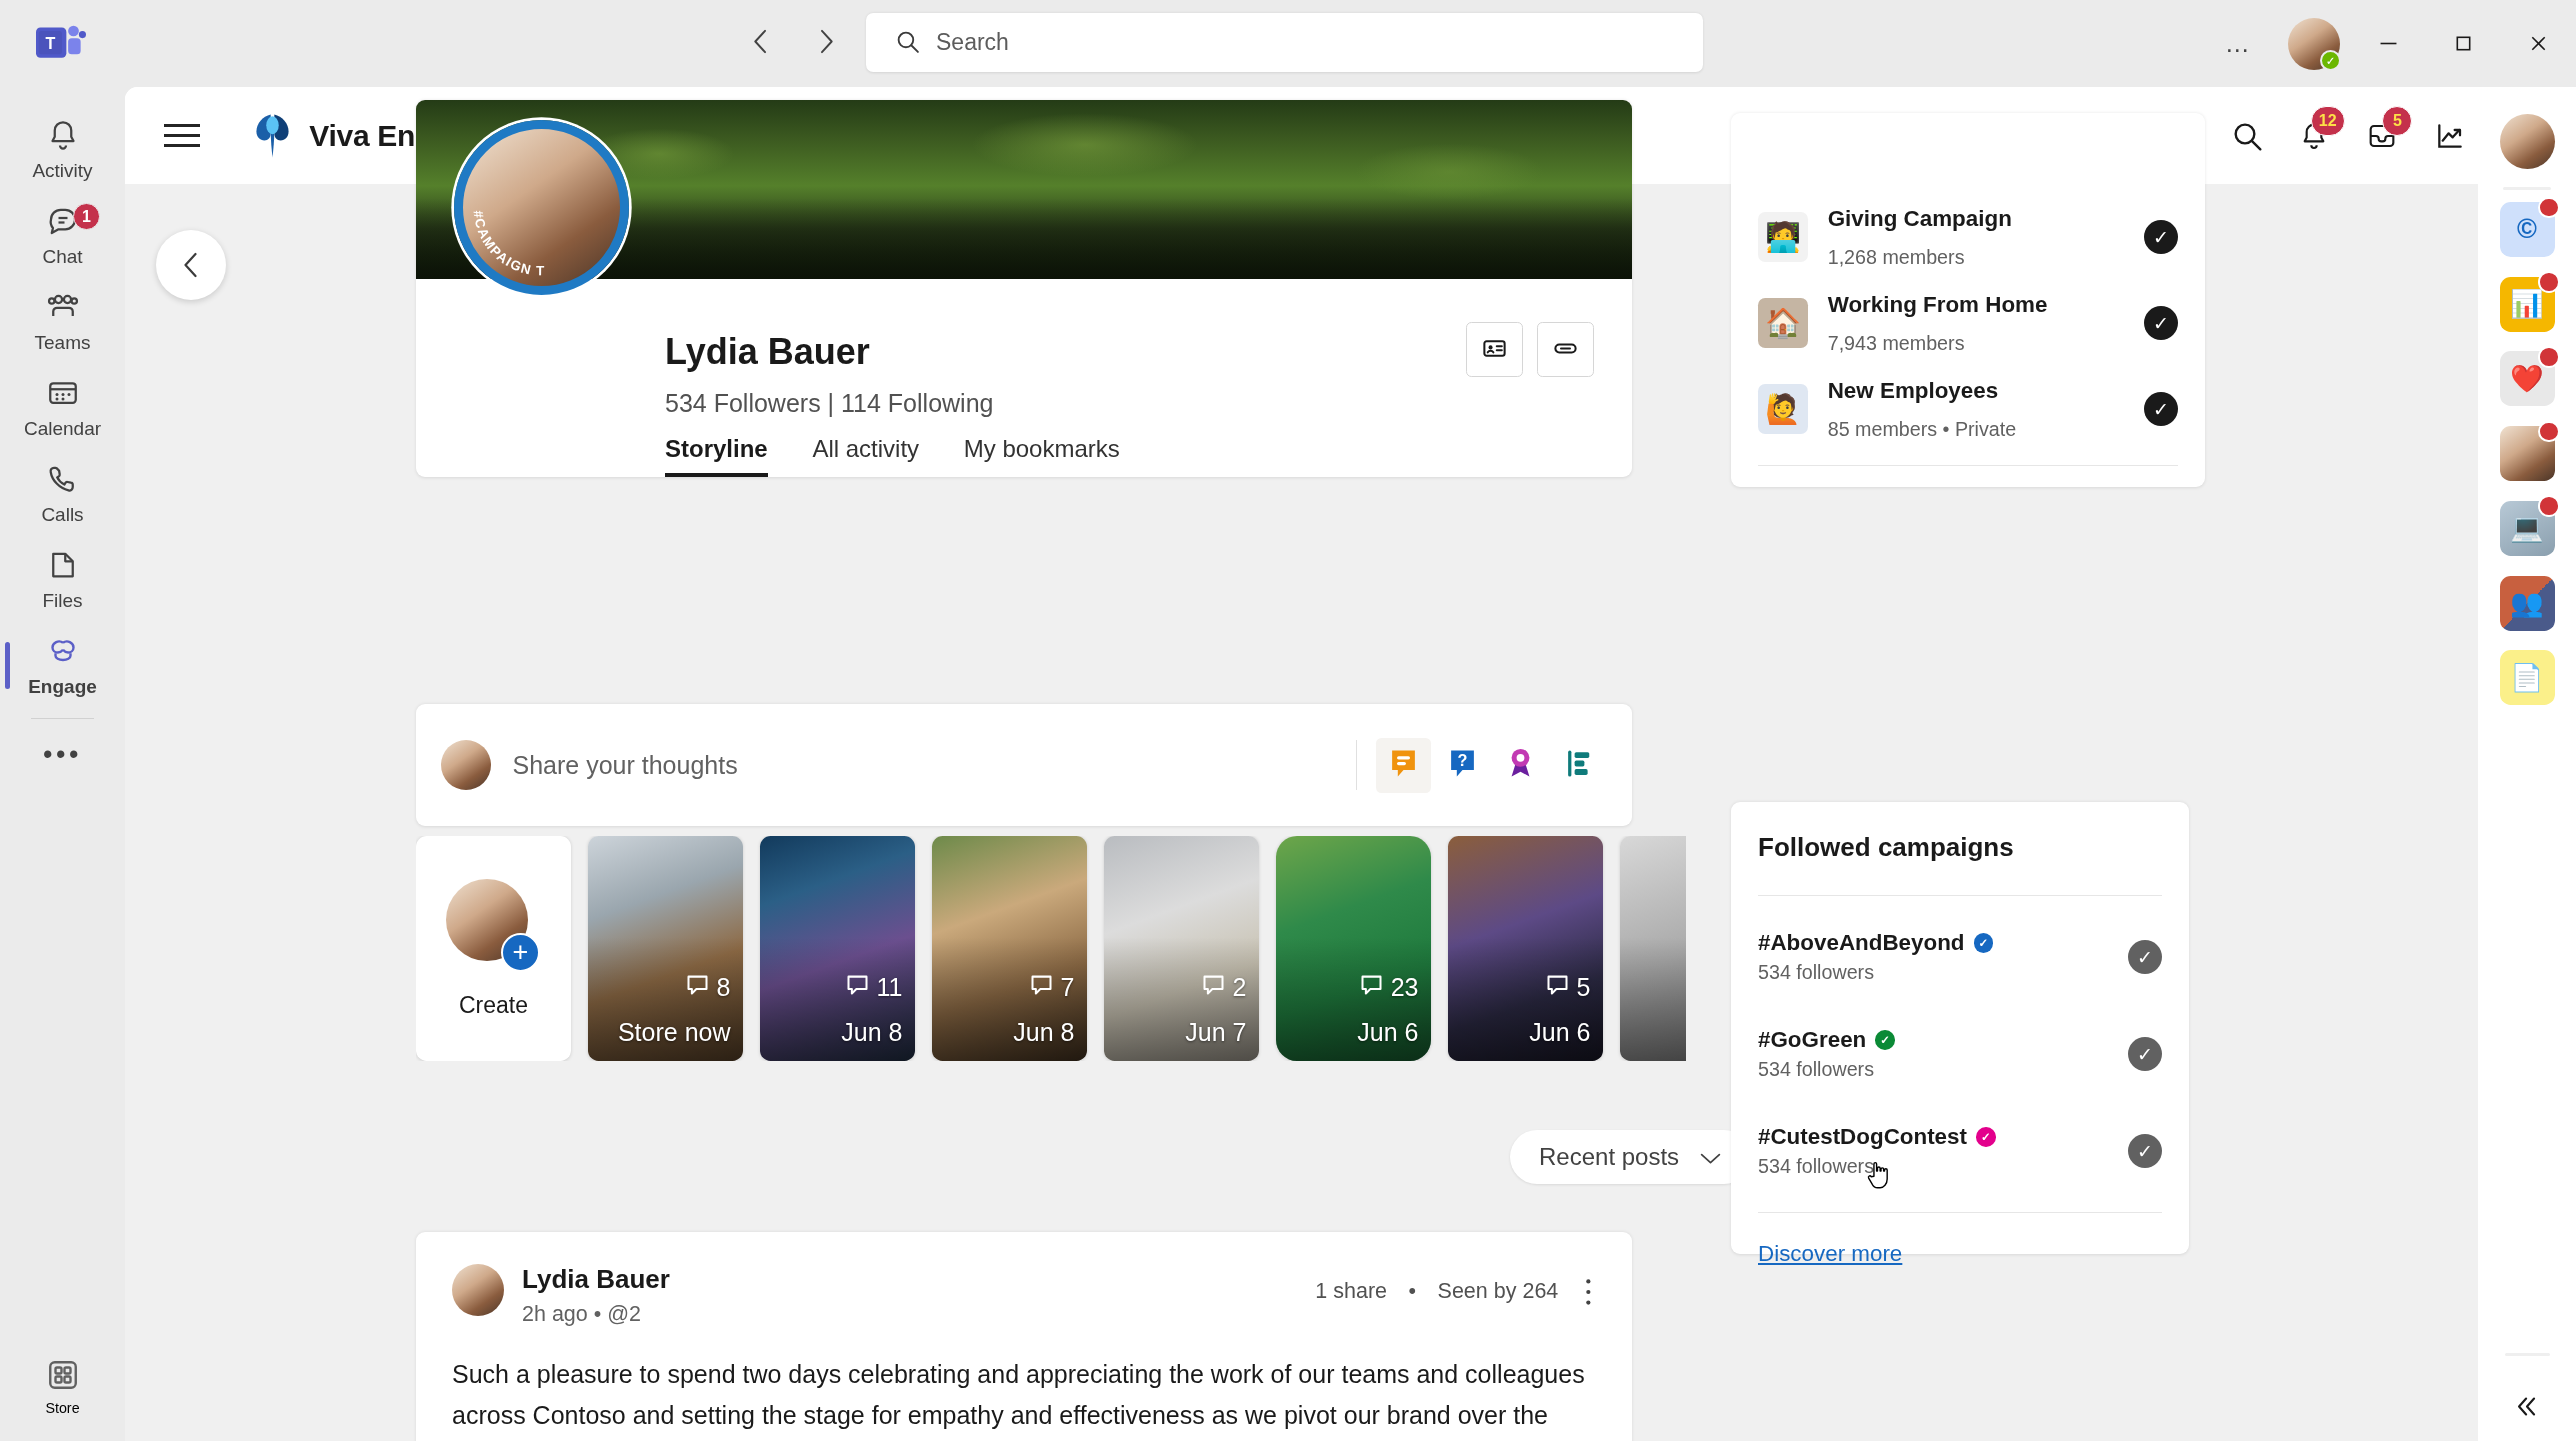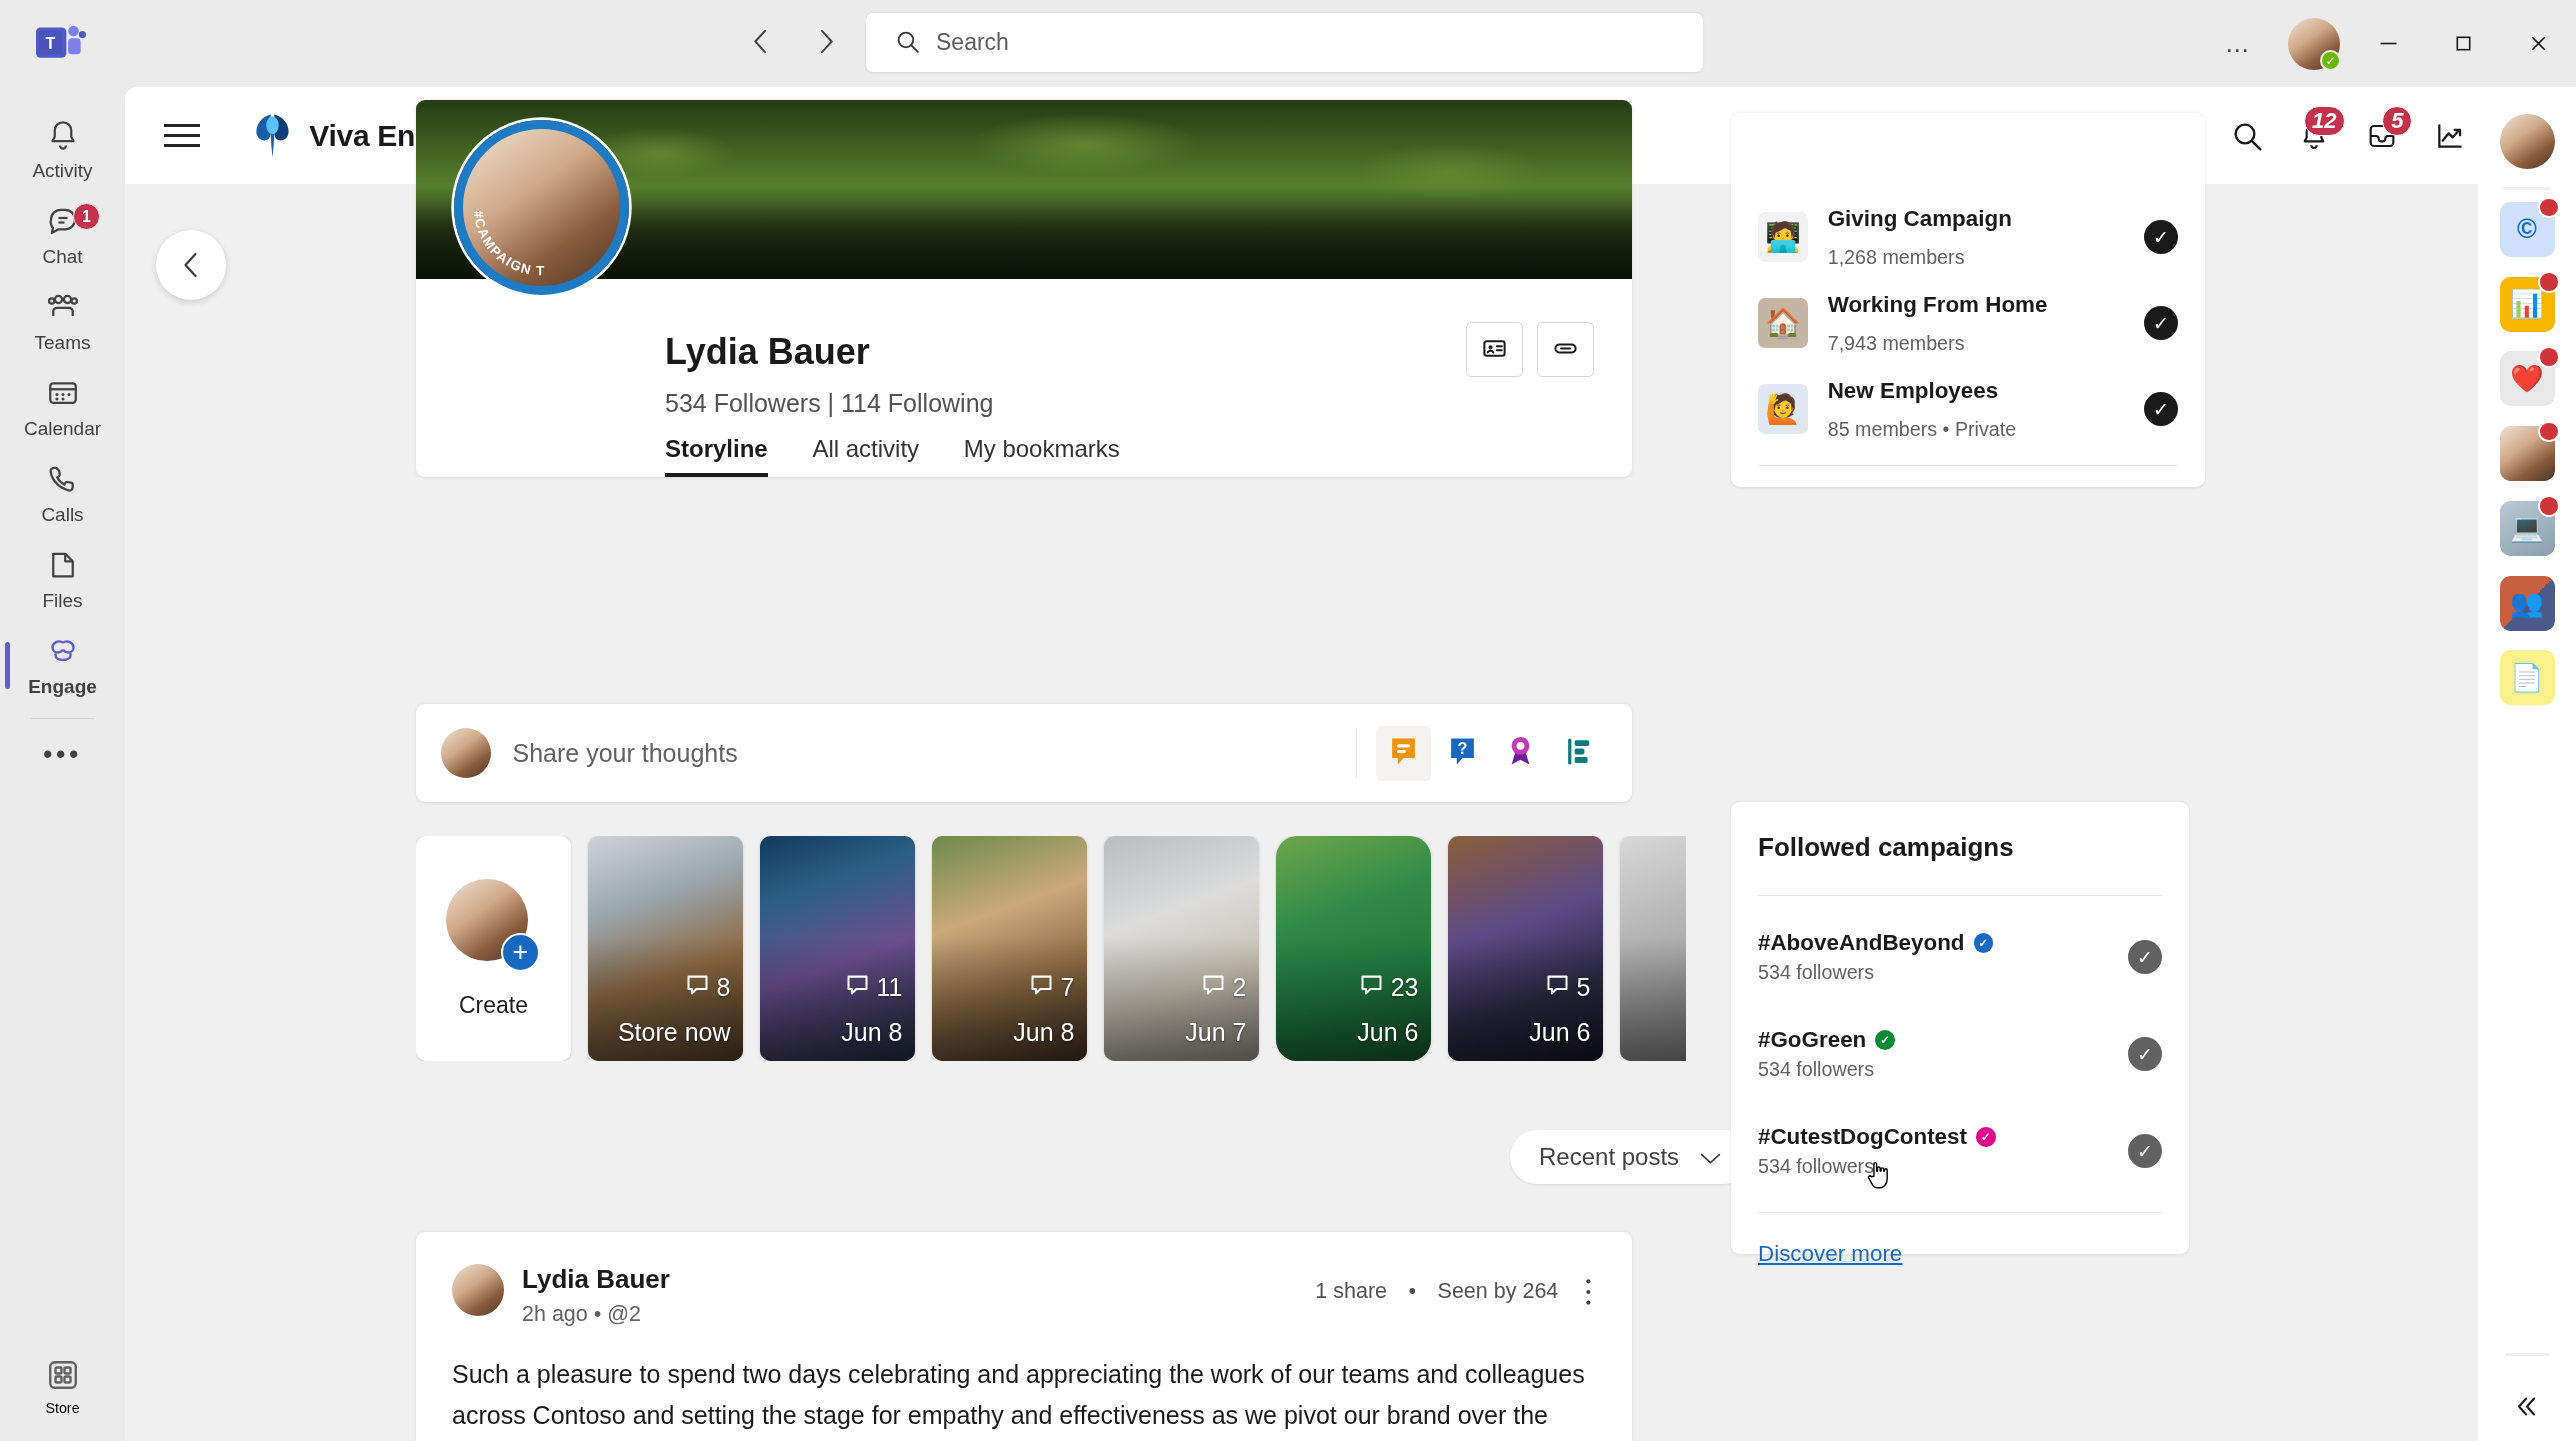--- a/index.html
+++ b/index.html
@@ -119,23 +119,23 @@
     position: absolute; right: 30px; top: 0; height: 98px; display: flex;
     align-items: center; gap: 10.7px;
   }
   .enav-ibtn {
     width: 57px; height: 57px; display: flex; align-items: center;
     justify-content: center; position: relative; cursor: pointer; color: #1a1a1a;
     border-radius: 5.4px;
   }
   .enav-badge {
     position: absolute; top: -1.8px; right: -1.8px; min-width: 30px; height: 30px;
-    border-radius: 15px; background: #c4314b; color: #ffffff; font-size: 22px;
+    border-radius: 15px; background: #c4314b; color: #fde047; font-size: 16px;
     font-weight: 700; display: flex; align-items: center; justify-content: center;
-    padding: 0 7.2px; border: 1.8px solid #fff; font-style: italic;
+    padding: 0 7.2px; border: 1.8px solid #fff;
   }
   
   .feedarea {
     position: absolute; left: 0; top: 98px; width: 2451px; height: 1257px;
     background: #f0f0f0;
   }
   .back-fab {
     position: absolute; left: 31px; top: 45px; width: 70px; height: 70px;
     border-radius: 50%; background: #fff; display: flex; align-items: center;
     justify-content: center; box-shadow: 0 1.8px 6.3px rgba(0,0,0,0.16);
@@ -190,21 +190,21 @@
   .prof-tab {
     padding: 0 19.7px 14.3px 0; margin-right: 25px; font-size: 24px; color: #333;
     cursor: pointer; position: relative;
   }
   .prof-tab.active { font-weight: 700; color: #1a1a1a; }
   .prof-tab.active::after {
     content:""; position:absolute; left:0; right:19.7px; bottom:0; height:3.6px; background:#1a1a1a;
   }
   
   .composer {
-    position: absolute; left: 291px; top: 519px; width: 1216px; height: 98px;
+    position: absolute; left: 291px; top: 519px; width: 1216px; height: 122px;
     background: #fff; border-radius: 9px; box-shadow: 0 0.9px 3.6px rgba(0,0,0,0.10);
     display: flex; align-items: center; padding: 2px 25px;
   }
   .comp-av { width: 50px; height: 50px; border-radius: 50%; overflow: hidden; background:#d9c9bb; }
   .comp-ph { margin-left: 21.5px; font-size: 25px; color: #616161; }
   .comp-tools { margin-left: auto; display: flex; align-items: center; gap: 3.6px; }
   .comp-div { width:0.9px; height: 50px; background: #e0e0e0; margin-right: 16px; }
   .comp-btn {
     width: 55px; height: 55px; display: flex; align-items: center;
     justify-content: center; border-radius: 5.4px; cursor: pointer;

